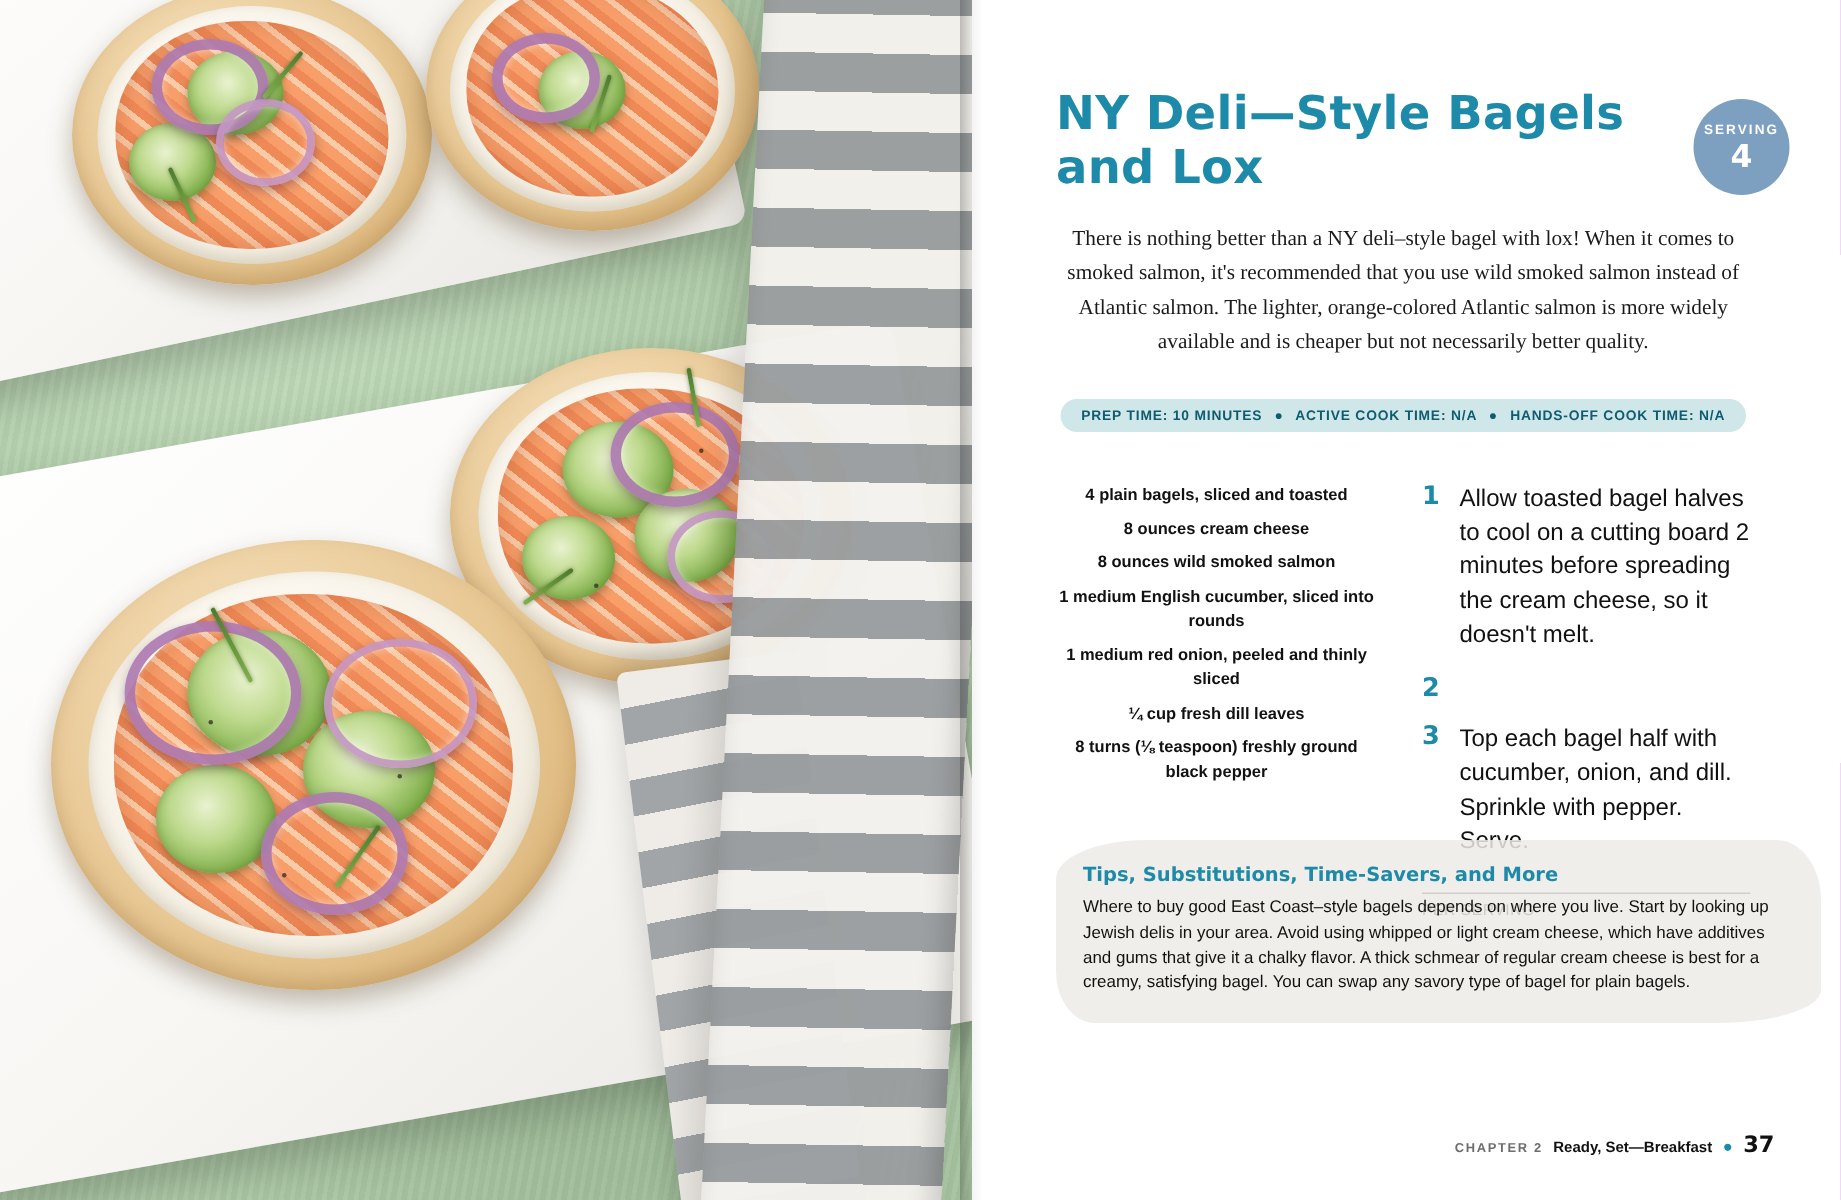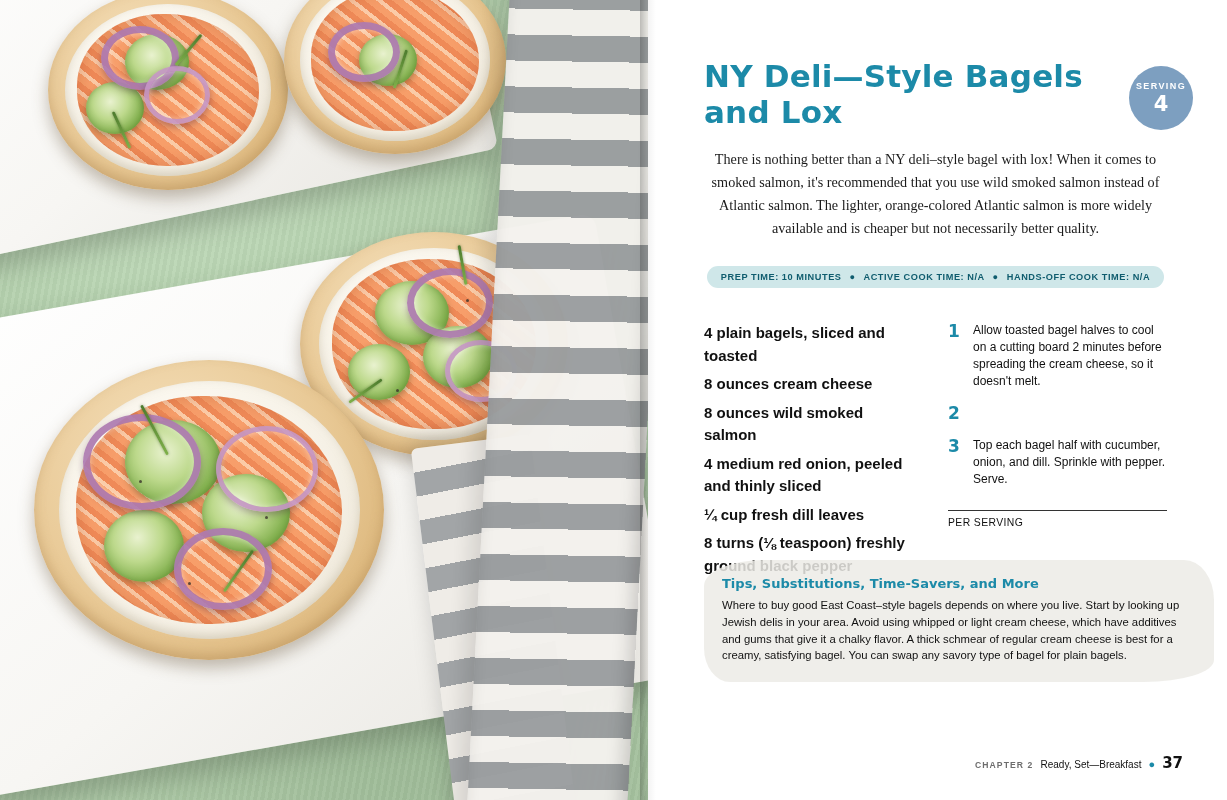--- a/index.html
+++ b/index.html
@@ -199,22 +199,22 @@
   .time-bar .dot { color: #0f5c6e; padding: 0 5px; }
 
   .columns {
     display: flex;
     margin-top: 34px;
     gap: 24px;
   }
   .ingredients {
     width: 214px;
     flex: 0 0 214px;
-    text-align: left;
-    font-size: 15px;
+    text-align: center;
+    font-size: 11px;
     font-weight: bold;
     color: #111;
     line-height: 1.5;
   }
   .ingredients li {
     list-style: none;
     margin-bottom: 6px;
   }
   .ingredients ul { margin: 0; padding: 0; }
   .steps { flex: 1 1 auto; padding-left: 6px; }
@@ -225,21 +225,21 @@
   }
   .step .n {
     color: #1c8aa8;
     font-weight: bold;
     font-size: 17px;
     line-height: 1.1;
     font-family: "DejaVu Sans", sans-serif;
     flex: 0 0 14px;
   }
   .step .txt {
-    font-size: 12px;
+    font-size: 16px;
     line-height: 1.42;
     color: #111;
   }
   .per-serving {
     margin-top: 22px;
     border-top: 1px solid #333;
     padding-top: 6px;
     max-width: 272px;
   }
   .per-serving h4 {
@@ -286,21 +286,21 @@
   }
   .footer {
     position: absolute;
     right: 44px; bottom: 28px;
     display: flex; align-items: baseline; gap: 7px;
     font-size: 10px;
   }
   .footer .chapter {
     color: #6d6d6d; font-weight: bold; letter-spacing: 1.1px; font-size: 8.6px;
   }
-  .footer .chaptitle { color: #111; font-weight: normal; font-size: 10px; text-align: center; }
+  .footer .chaptitle { color: #111; font-weight: bold; font-size: 10px; text-align: center; }
   .footer .sep { color: #1c8aa8; font-size: 11px; }
   .footer .pageno {
     color: #111; font-weight: bold; font-size: 15px;
     font-family: "DejaVu Sans", sans-serif;
   }
 </style>
 </head>
 <body>
 
 <div class="page">
@@ -385,21 +385,22 @@
       <span>HANDS-OFF COOK TIME: N/A</span>
     </div>
 
     <div class="columns">
 
       <div class="ingredients">
         <ul>
           <li>4 plain bagels, sliced and toasted</li>
           <li>8 ounces cream cheese</li>
           <li>8 ounces wild smoked salmon</li>
-          <li>4 medium red onion, peeled and thinly sliced</li>
+          <li>1 medium English cucumber, sliced into rounds</li>
+          <li>1 medium red onion, peeled and thinly sliced</li>
           <li>¼ cup fresh dill leaves</li>
           <li>8 turns (⅛ teaspoon) freshly ground black pepper</li>
         </ul>
       </div>
 
       <div class="steps">
         <div class="step">
           <div class="n">1</div>
           <div class="txt">Allow toasted bagel halves to cool on a cutting board 2 minutes before spreading the cream cheese, so it doesn't melt.</div>
         </div>

